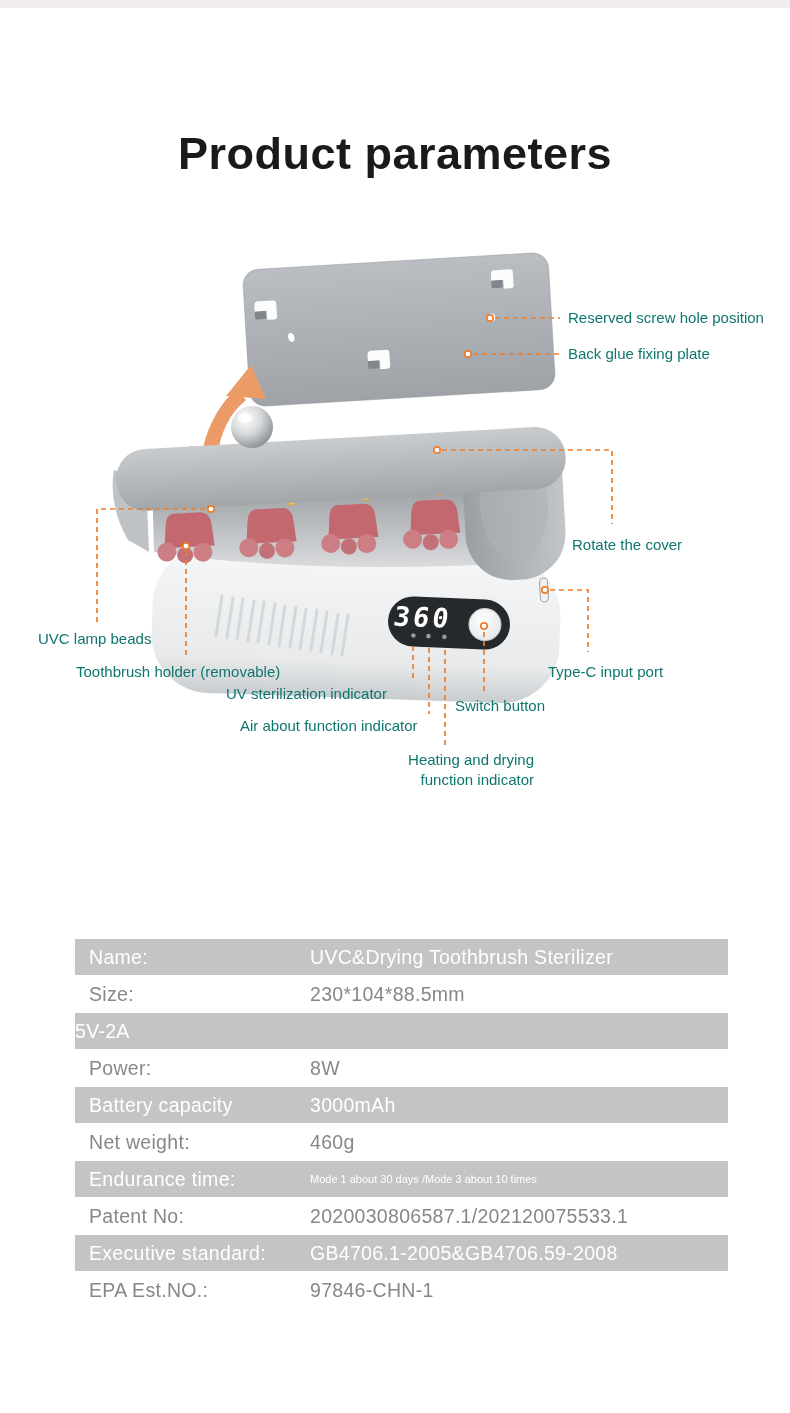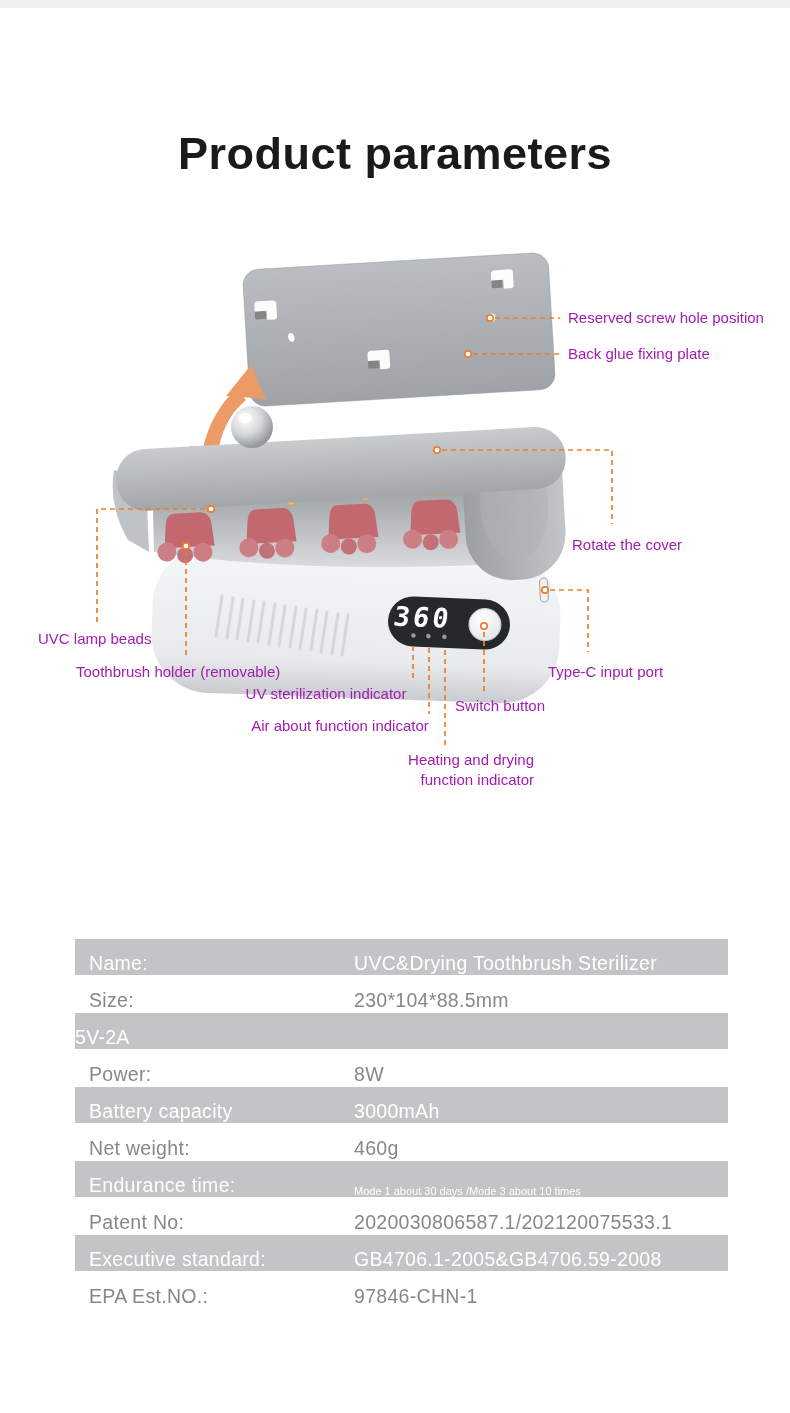--- a/index.html
+++ b/index.html
@@ -7,34 +7,34 @@
     width:790px;height:1413px;position:relative;background:#ffffff;
     font-family:"Liberation Sans",sans-serif;overflow:hidden;
   }
   .top-strip{position:absolute;top:0;left:0;width:790px;height:8px;background:#f2eeee;}
   .page-title{
     position:absolute;top:98px;left:0;width:790px;text-align:center;
     font-size:45px;font-weight:700;color:#1a1a1a;letter-spacing:0.5px;
   }
   .diagram-svg{position:absolute;top:0;left:0;width:790px;height:1413px;pointer-events:none;}
   .annotation{
-    position:absolute;font-size:15px;color:#a21caf;white-space:nowrap;line-height:1.15;
-  }
-  .ann-right{text-align:center;}
+    position:absolute;font-size:15px;color:#0f766e;white-space:nowrap;line-height:1.15;
+  }
+  .ann-right{text-align:left;}
   .ann-center{text-align:right;white-space:normal;line-height:1.35;}
   .display-value{
     position:absolute;left:394px;top:602px;width:70px;
     font-family:"DejaVu Sans Mono",monospace;font-weight:700;font-size:27px;
     color:#ffffff;letter-spacing:3px;
     transform:rotate(2.5deg) skewX(-6deg);
   }
   .spec-table{position:absolute;left:75px;top:939px;width:653px;}
   .spec-row{
-    display:flex;align-items:flex-end;height:36px;margin-bottom:1px;
-    font-size:19.5px;color:#85888b;letter-spacing:0.3px;white-space:nowrap;gap:44px;
+    display:flex;align-items:center;height:36px;margin-bottom:1px;
+    font-size:19.5px;color:#85888b;letter-spacing:0.3px;white-space:nowrap;
   }
   .spec-row:nth-child(odd){background:#c2c4c6;color:#ffffff;}
   .spec-label{width:221px;padding-left:14px;flex-shrink:0;}
   .spec-value{flex:1;overflow:visible;}
   .spec-value.small{font-size:11px;letter-spacing:0;}
 </style>
 </head>
 <body>
 
 <div class="top-strip"></div>

